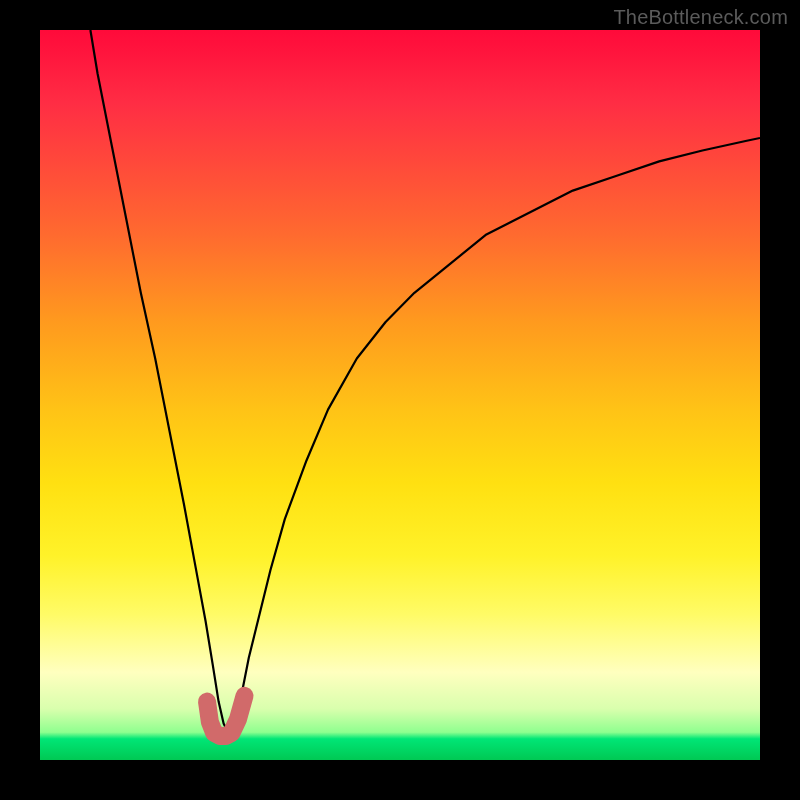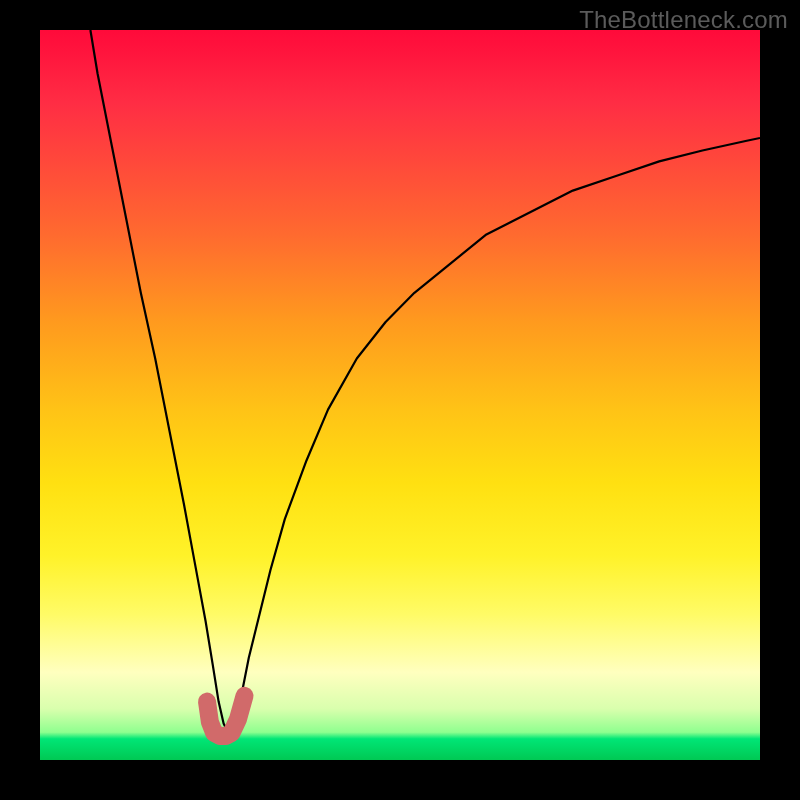--- a/index.html
+++ b/index.html
@@ -17,21 +17,21 @@
     top: 0;
     width: 800px;
     height: 800px;
     background: #000;
   }
   .watermark {
     position: absolute;
     top: 6px;
     right: 12px;
     color: #5b5b5b;
-    font-size: 24px;
+    font-size: 20px;
     letter-spacing: 0.2px;
     z-index: 50;
     user-select: none;
   }
   .plot-bg {
     position: absolute;
     left: 40px;
     top: 30px;
     width: 720px;
     height: 730px;

